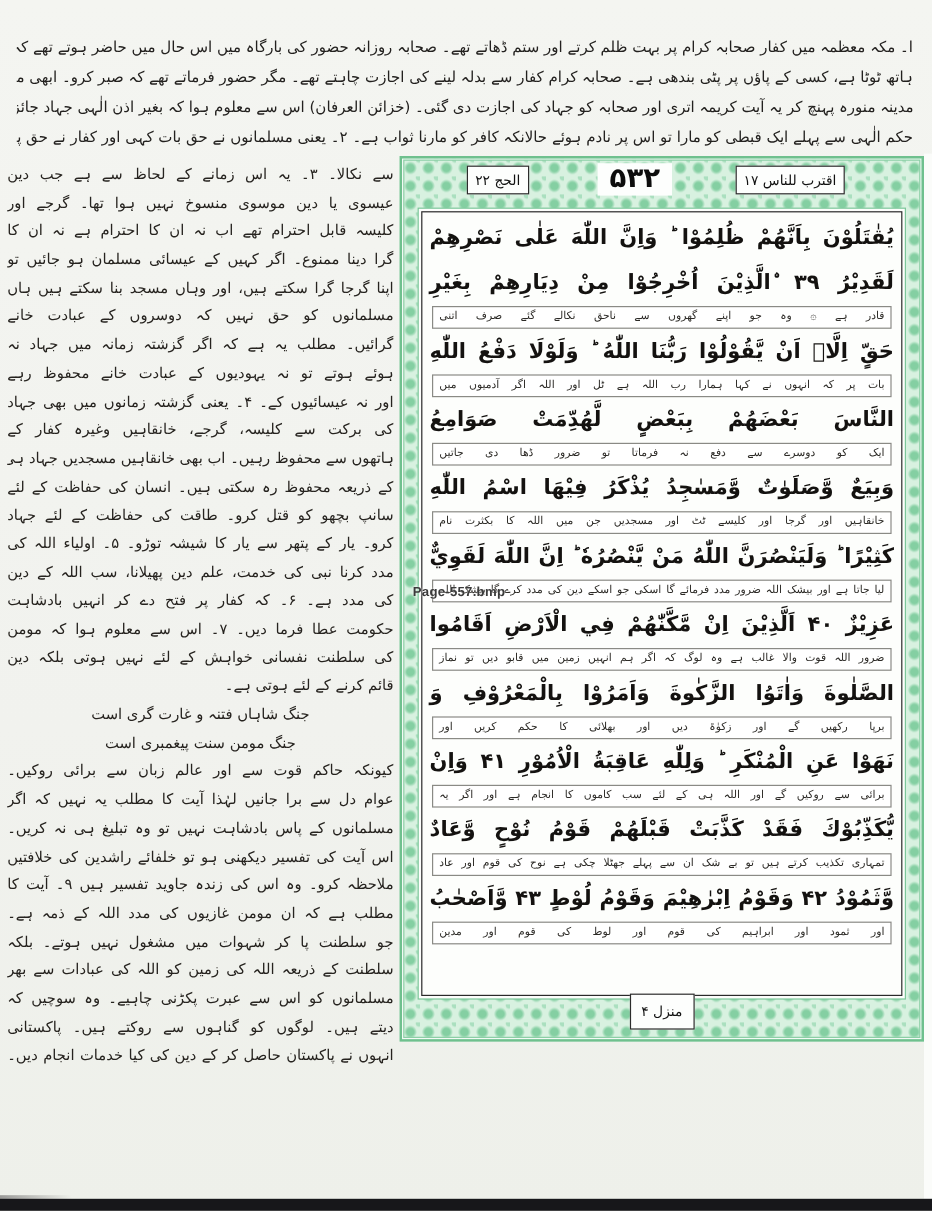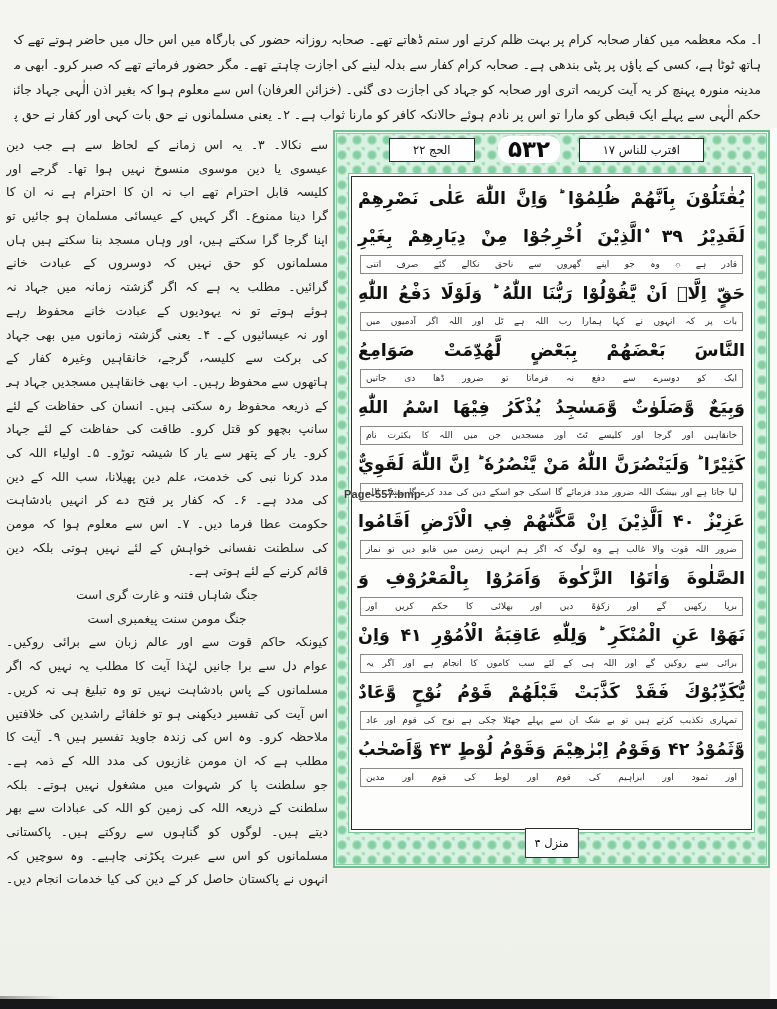--- a/index.html
+++ b/index.html
@@ -24,26 +24,26 @@
   .frame{position:absolute;left:333px;top:130px;width:437px;height:738px;box-sizing:border-box;
          border:2px solid #6fc08e;
          background-color:#d8f1e0;
          background-image:
            radial-gradient(circle at 7px 8px, #84cfa2 3px, rgba(132,207,162,.45) 4.5px, transparent 5.5px),
            radial-gradient(circle at 14px 1px, #aadfbf 2px, transparent 3px);
          background-size:15px 15px;
          box-shadow:inset 0 0 0 1px #f2fbf5, inset 0 0 0 2px #8ccfa6;}
   .frame-header{position:absolute;top:6px;left:0;right:0;height:26px;}
   .hdr-box{position:absolute;top:0;background:#fdfefd;border:1px solid #2c2c2c;
-           font-size:11.5px;line-height:22px;height:22px;padding:0 23px;direction:rtl;color:#111;
+           font-size:11.5px;line-height:22px;height:22px;padding:0 6px;direction:rtl;color:#111;
            white-space:nowrap;}
   .hdr-juz{right:64px;}
   .hdr-surah{left:54px;}
   .hdr-num{position:absolute;left:163px;top:-2px;background:#fdfefd;padding:0 10px;
-           font-size:23px;font-weight:bold;line-height:27px;color:#0d0d0d;direction:rtl;border-radius:11px;}
+           font-size:23px;font-weight:bold;line-height:27px;color:#0d0d0d;direction:rtl;}
 
   .content{position:absolute;left:16px;right:16px;top:44px;bottom:36px;box-sizing:border-box;
            background:#fdfefc;border:1.5px solid #2a2a2a;
            box-shadow:0 0 0 2px #fdfefc, 0 0 0 3px #7cc79a;
            padding:3px 3px 0 3px;overflow:hidden;}
   .vunit{margin-bottom:1px;}
   .arabic{direction:rtl;font-size:17.5px;font-weight:bold;color:#141210;
           line-height:37px;height:37px;white-space:nowrap;overflow:hidden;
           text-align:justify;text-align-last:justify;padding:0 3px;}
   .urdu{direction:rtl;font-size:9px;color:#2c2a26;background:#fff;
@@ -100,22 +100,22 @@
       <div class="lline al-center">جنگ شاہاں فتنہ و غارت گری است</div>
       <div class="lline al-center">جنگ مومن سنت پیغمبری است</div>
       <div class="lline al-justify">کیونکہ حاکم قوت سے اور عالم زبان سے برائی روکیں۔</div>
       <div class="lline al-justify">عوام دل سے برا جانیں لہٰذا آیت کا مطلب یہ نہیں کہ اگر</div>
       <div class="lline al-justify">مسلمانوں کے پاس بادشاہت نہیں تو وہ تبلیغ ہی نہ کریں۔</div>
       <div class="lline al-justify">اس آیت کی تفسیر دیکھنی ہو تو خلفائے راشدین کی خلافتیں</div>
       <div class="lline al-justify">ملاحظہ کرو۔ وہ اس کی زندہ جاوید تفسیر ہیں ۹۔ آیت کا</div>
       <div class="lline al-justify">مطلب ہے کہ ان مومن غازیوں کی مدد اللہ کے ذمہ ہے۔</div>
       <div class="lline al-justify">جو سلطنت پا کر شہوات میں مشغول نہیں ہوتے۔ بلکہ</div>
       <div class="lline al-justify">سلطنت کے ذریعہ اللہ کی زمین کو اللہ کی عبادات سے بھر</div>
+      <div class="lline al-justify">مسلمانوں کو اس سے عبرت پکڑنی چاہیے۔ وہ سوچیں کہ</div>
       <div class="lline al-justify">دیتے ہیں۔ لوگوں کو گناہوں سے روکتے ہیں۔ پاکستانی</div>
-      <div class="lline al-justify">مسلمانوں کو اس سے عبرت پکڑنی چاہیے۔ وہ سوچیں کہ</div>
       <div class="lline al-justify">انہوں نے پاکستان حاصل کر کے دین کی کیا خدمات انجام دیں۔</div>
     </div>
 
   <div class="frame">
 
     <div class="frame-header">
       <div class="hdr-box hdr-juz">اقترب للناس ۱۷</div>
       <div class="hdr-num">۵۳۲</div>
       <div class="hdr-box hdr-surah">الحج ۲۲</div>
     </div>

